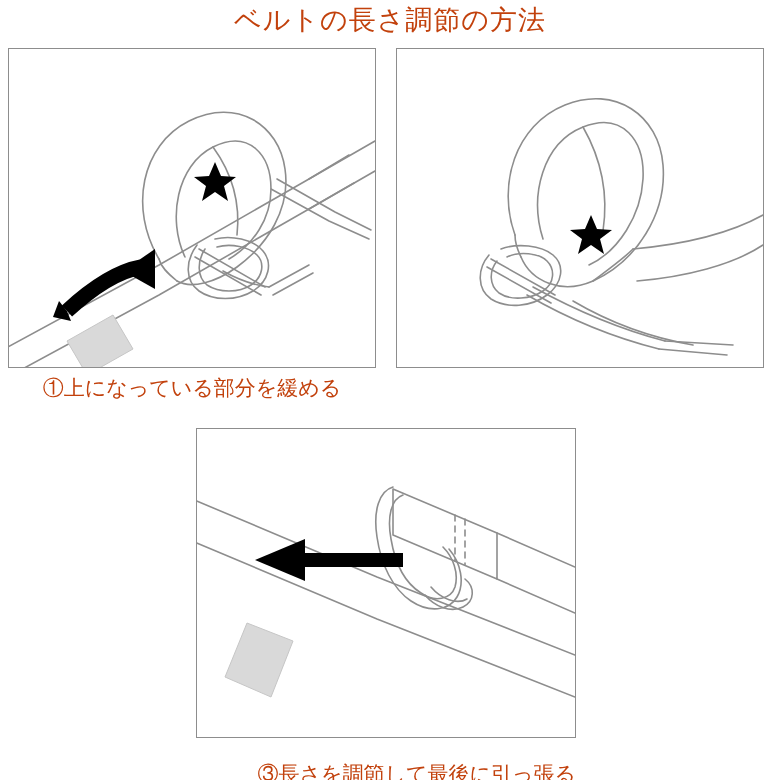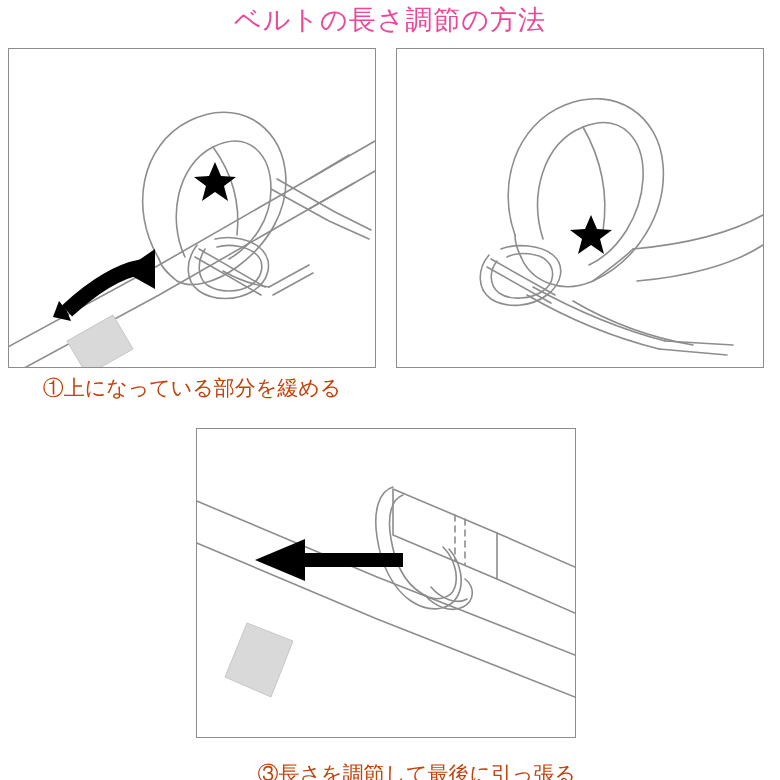--- a/index.html
+++ b/index.html
@@ -21,21 +21,21 @@
     position: relative;
   }
   .title {
     position: absolute;
     top: 2px;
     left: 0;
     width: 780px;
     text-align: center;
     font-size: 27px;
     letter-spacing: 1px;
-    color: #ec4899;
+    color: #c2410c;
     font-family: "Liberation Serif", "DejaVu Serif", serif;
   }
   .panel {
     position: absolute;
     border: 1px solid #8d8d8d;
     background: #ffffff;
     box-sizing: border-box;
     overflow: hidden;
   }
   .panel svg {

